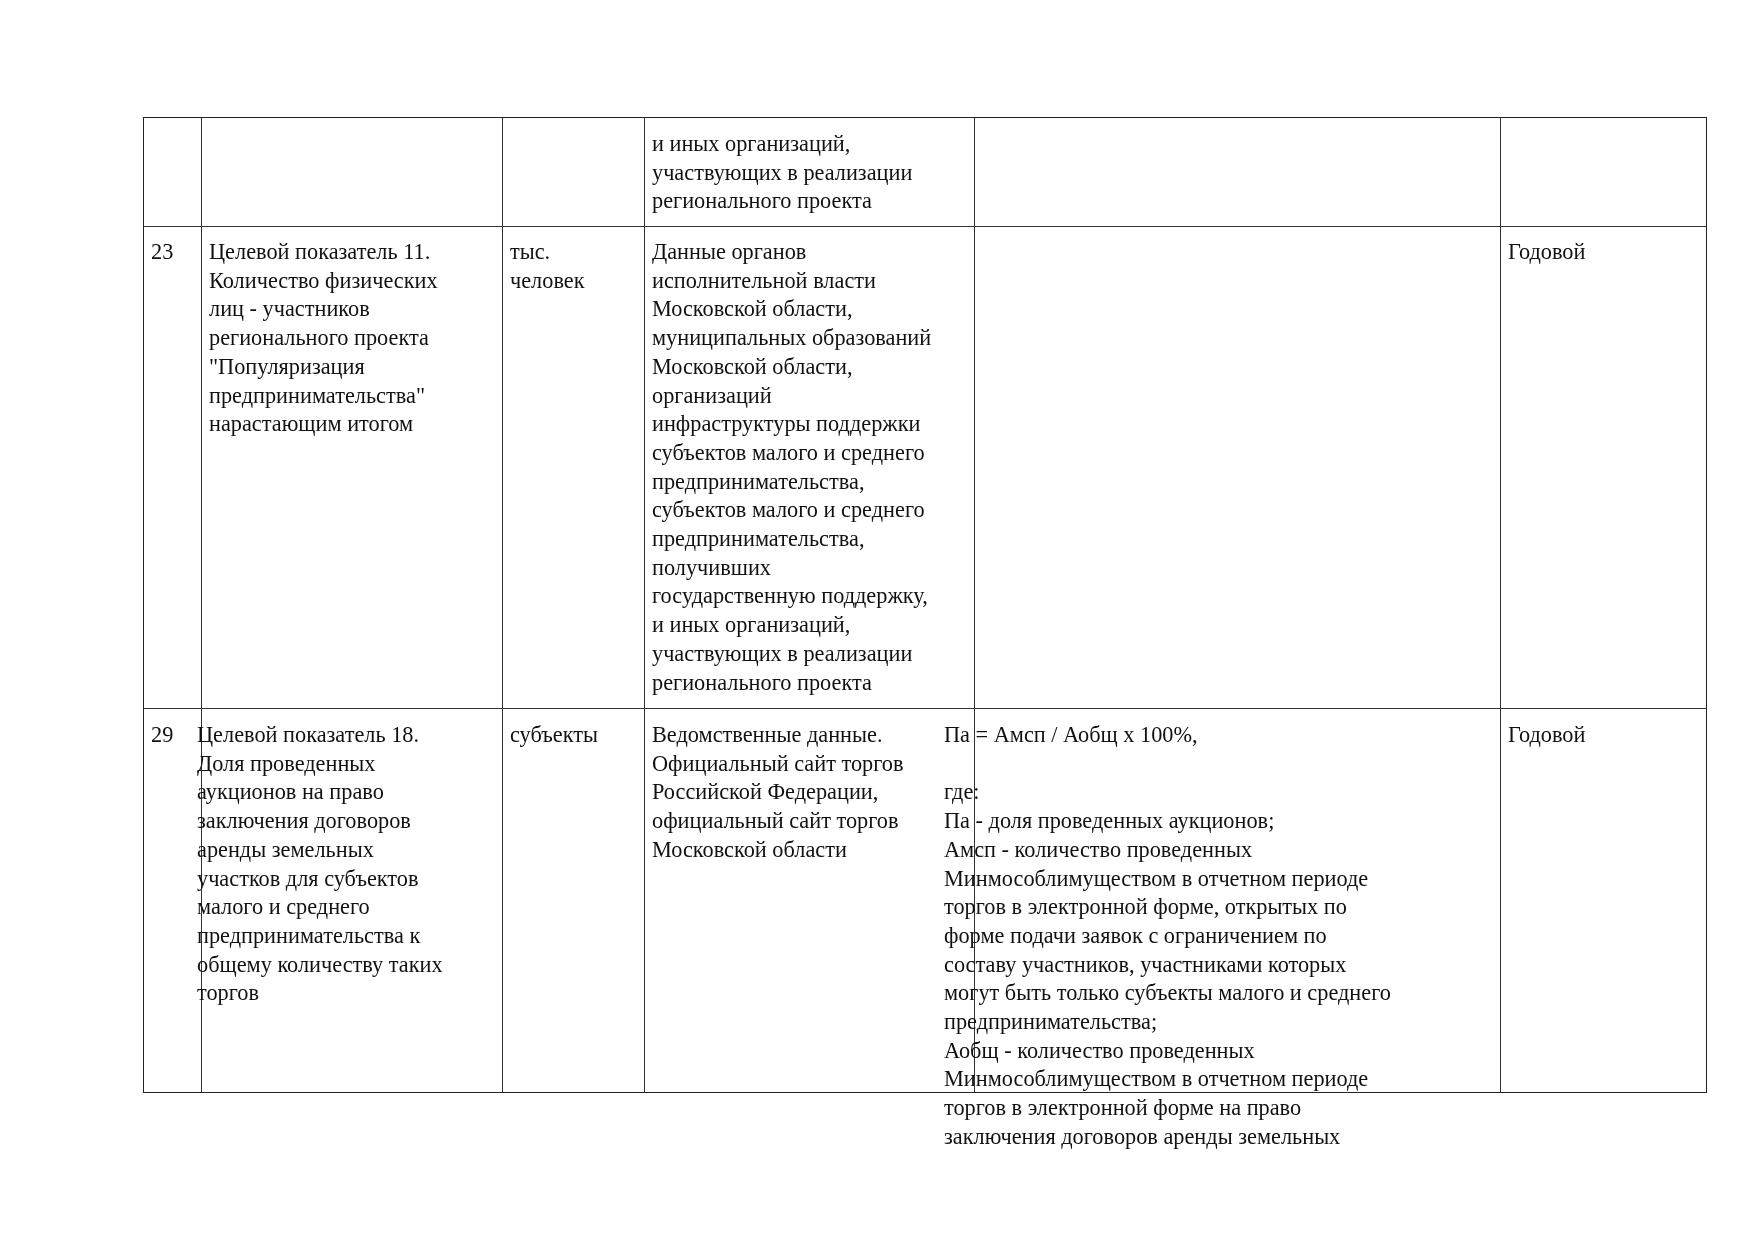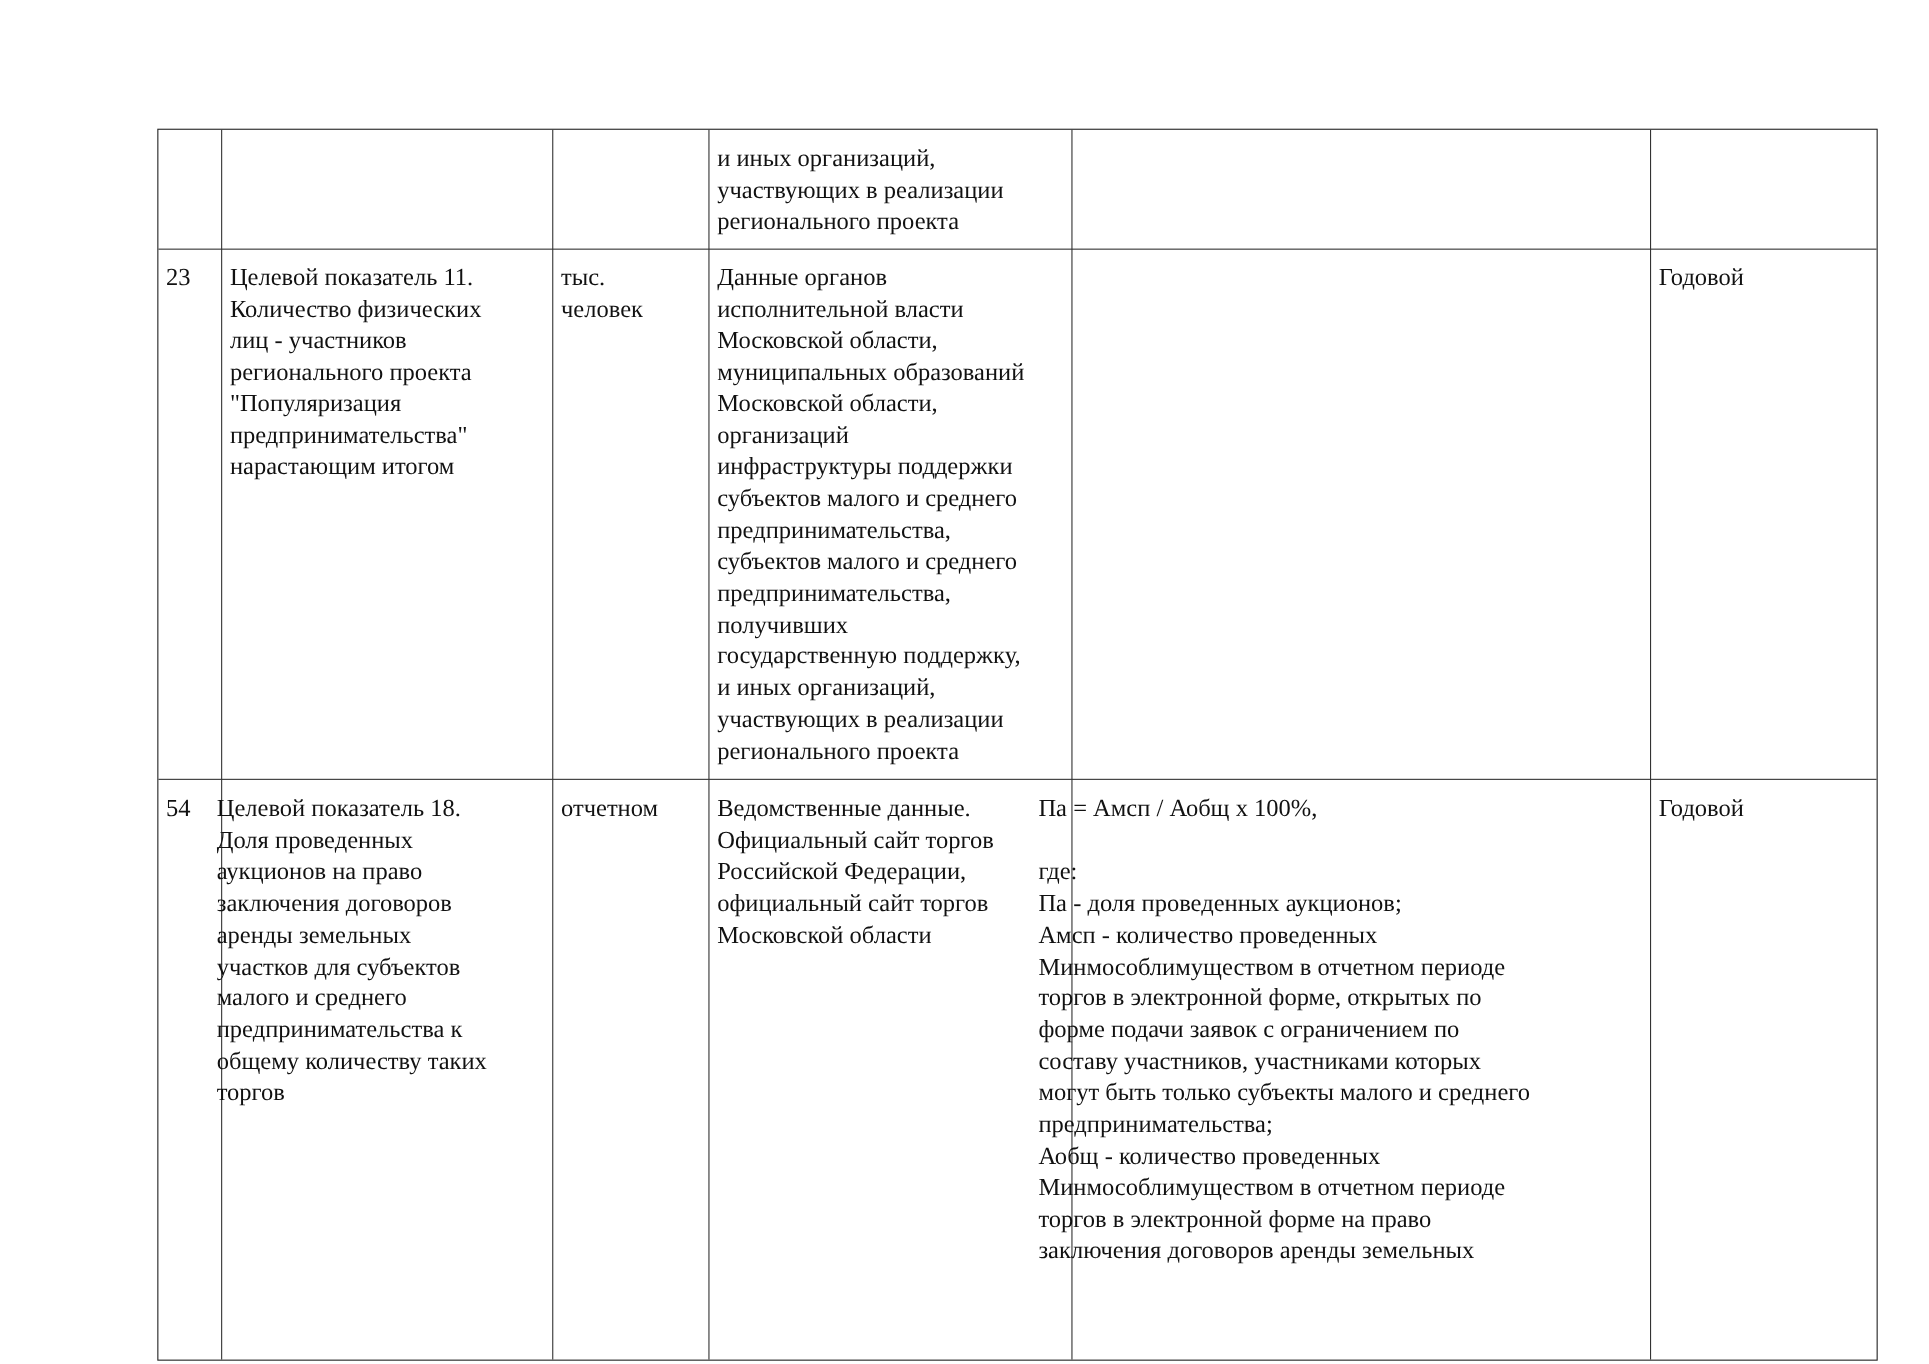--- a/index.html
+++ b/index.html
@@ -1,19 +1,19 @@
 <!DOCTYPE html>
 <html><head>
 <meta charset="utf-8">
 <style>
   html, body { margin: 0; padding: 0; background: #ffffff; }
   body { width: 1754px; height: 1240px; position: relative; overflow: hidden;
          font-family: "Liberation Serif", "DejaVu Serif", serif; color: #111; }
   .page { position: absolute; left: 0; top: 0; width: 1754px; height: 1240px; background: #fff; }
-  .table { position: absolute; left: 143px; top: 117px; width: 1564px; height: 1120px;
+  .table { position: absolute; left: 143px; top: 117px; width: 1564px; height: 976px;
            border: 1.5px solid #222; box-sizing: border-box; text-decoration: underline; }
   .vline { position: absolute; top: 0; bottom: 0; width: 0; border-left: 1.4px solid #333; }
   .hline { position: absolute; left: 0; right: 0; height: 0; border-top: 1.4px solid #333; }
   .cell { position: absolute; font-size: 22.3px; line-height: 28.7px; white-space: pre; }
 </style>
 </head>
 <body>
 
 <div class="page">
   <div class="table">
@@ -57,32 +57,32 @@
 предпринимательства,
 субъектов малого и среднего
 предпринимательства,
 получивших
 государственную поддержку,
 и иных организаций,
 участвующих в реализации
 регионального проекта</div>
     <div class="cell" style="left:1364px;top:120px">Годовой</div>
 
-    <div class="cell" style="left:7px;top:603px">54</div>
+    <div class="cell" style="left:7px;top:603px">29</div>
     <div class="cell" style="left:53px;top:603px">Целевой показатель 18.
 Доля проведенных
 аукционов на право
 заключения договоров
 аренды земельных
 участков для субъектов
 малого и среднего
 предпринимательства к
 общему количеству таких
 торгов</div>
-    <div class="cell" style="left:366px;top:603px">отчетном</div>
+    <div class="cell" style="left:366px;top:603px">субъекты</div>
     <div class="cell" style="left:508px;top:603px">Ведомственные данные.
 Официальный сайт торгов
 Российской Федерации,
 официальный сайт торгов
 Московской области</div>
     <div class="cell" style="left:800px;top:603px">Па = Амсп / Аобщ х 100%,
 
 где:
 Па - доля проведенных аукционов;
 Амсп - количество проведенных

